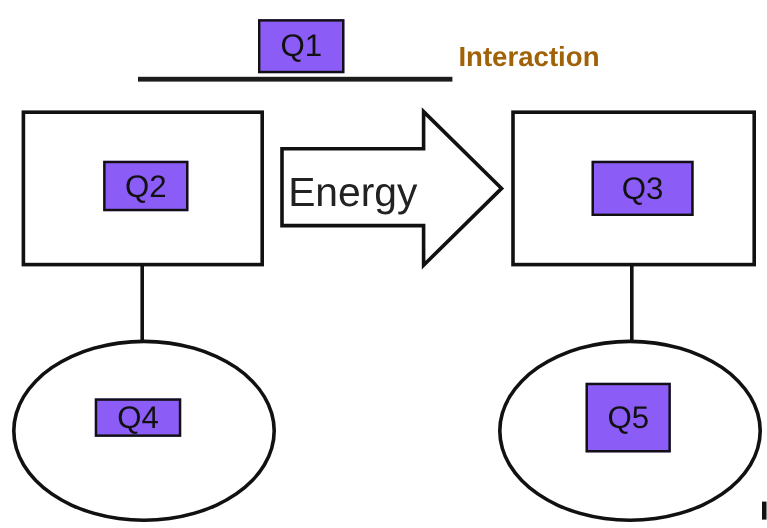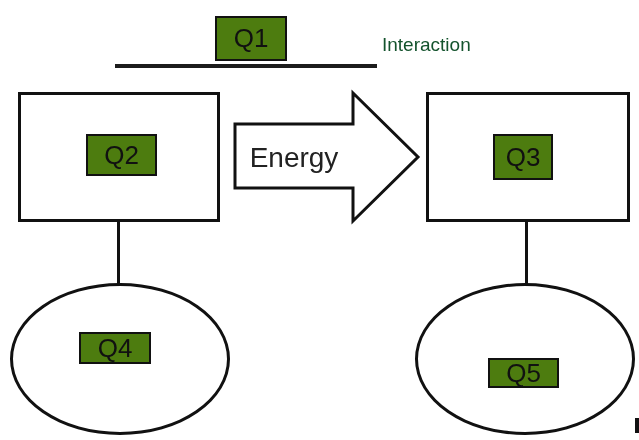--- a/index.html
+++ b/index.html
@@ -14,32 +14,32 @@
     height: 440px;
     background: #ffffff;
     overflow: hidden;
     color: #111111;
   }
   .abs { position: absolute; box-sizing: border-box; }
 
   
   .blank-box {
     border: 2px solid #111111;
-    background: #4d7c0f;
+    background: #8b5cf6;
     display: flex;
     align-items: center;
     justify-content: center;
     font-size: 26px;
     color: #111111;
   }
   #q1-box { left: 215px; top: 16px;  width: 72px; height: 45px; }
   #q2-box { left: 86px;  top: 134px; width: 71px; height: 42px; }
-  #q3-box { left: 493px; top: 134px; width: 60px; height: 46px; }
+  #q3-box { left: 493px; top: 134px; width: 85px; height: 46px; }
   #q4-box { left: 79px;  top: 332px; width: 72px; height: 32px; }
-  #q5-box { left: 488px; top: 358px; width: 71px; height: 30px; }
+  #q5-box { left: 488px; top: 319px; width: 71px; height: 58px; }
 
   
   .system-rect {
     border: 3px solid #111111;
     background: #ffffff;
   }
   #left-rect  { left: 18px;  top: 92px; width: 202px; height: 130px; }
   #right-rect { left: 426px; top: 92px; width: 204px; height: 130px; }
 
   
@@ -57,33 +57,33 @@
   #right-connector { left: 525px; top: 220px; width: 3px; height: 64px; }
 
   
   #title-underline {
     left: 115px; top: 64px; width: 262px; height: 4px;
     background: #1c1c1c;
   }
 
   #interaction-label {
     left: 382px; top: 34px;
-    font-size: 19px;
-    font-weight: normal;
-    color: #14532d;
+    font-size: 23px;
+    font-weight: bold;
+    color: #a16207;
     white-space: nowrap;
   }
 
   
   #energy-arrow-svg { left: 230px; top: 88px; width: 195px; height: 140px; }
 
   #energy-label {
     left: 235px; top: 142px; width: 118px;
     text-align: center;
-    font-size: 28px;
+    font-size: 34px;
     color: #222222;
     white-space: nowrap;
   }
 
   
   #edge-artifact-bar {
     left: 635px; top: 418px; width: 4px; height: 15px;
     background: #111111;
   }
 </style>

